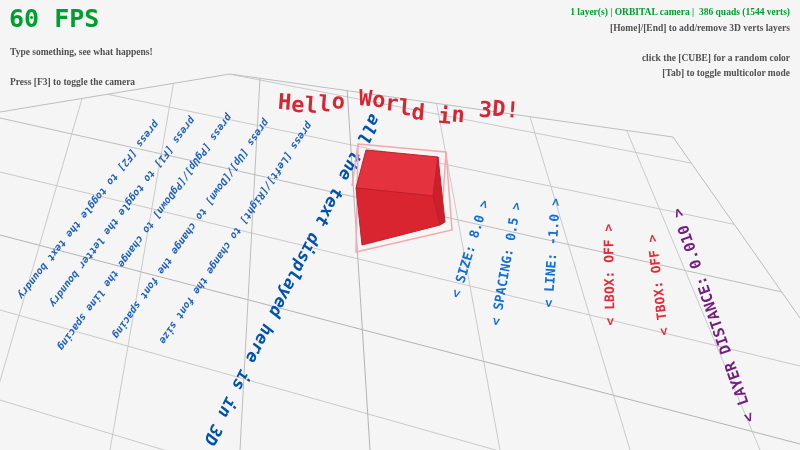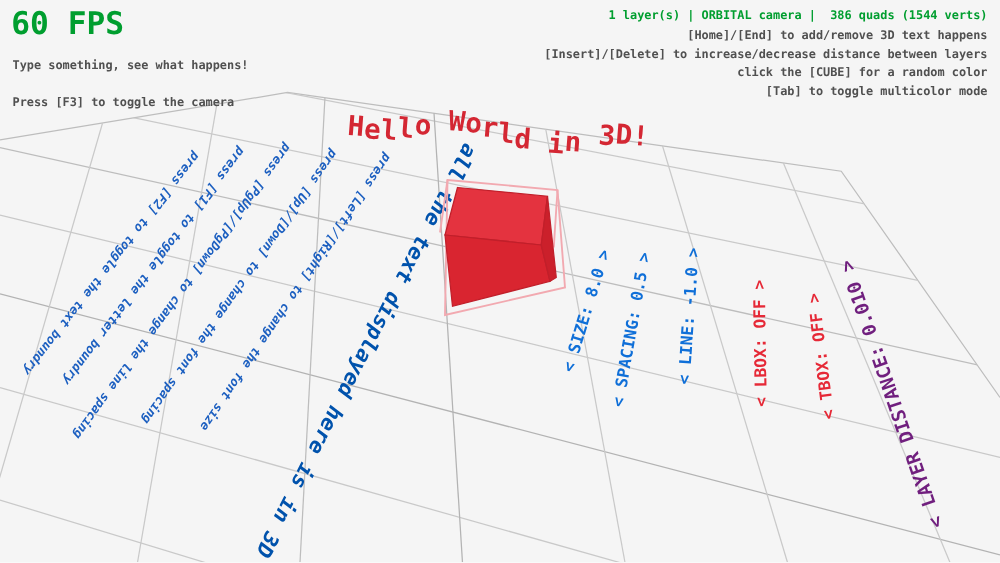--- a/index.html
+++ b/index.html
@@ -10,21 +10,21 @@
   }
   .grid-svg{position:absolute;left:0;top:0;z-index:1;}
   .gtext{position:absolute;z-index:2;white-space:pre;font-weight:700;transform-origin:0 50%;}
   .help3d{color:#1c5fc0;font-size:10px;letter-spacing:0px;}
   .main3d{color:#0052ac;font-size:17px;}
   .param{font-size:13px;}
   .cube-svg{position:absolute;left:0;top:0;z-index:3;}
   .wave{position:absolute;left:278px;top:94px;z-index:4;color:#d42733;
         font-size:22px;font-weight:700;transform:rotate(4.5deg);white-space:pre;}
   .wave span{display:inline-block;width:13.4px;}
-  .hud{position:absolute;z-index:10;color:#505050;font-size:9.5px;font-weight:700;white-space:pre;}
+  .hud{position:absolute;z-index:10;color:#505050;font-size:9.5px;font-weight:700;white-space:pre;font-family:Liberation Serif, serif;}
   .hud.green{color:#009e2f;}
   .fps{position:absolute;left:9px;top:4px;z-index:10;color:#009e2f;
        font-size:25px;font-weight:700;letter-spacing:0px;text-align:center;}
   .right{right:10px;text-align:right;}
 </style>
 </head>
 <body>
 
 <div class="stage">
 
@@ -87,17 +87,16 @@
     <polygon points="433,196 440,225 445,222 438,157" fill="#cb202b" stroke="#c11f2a" stroke-width="1"></polygon>
   </svg>
 
   <div class="wave"><span style="transform: translateY(4.3px);">H</span><span style="transform: translateY(5.9px);">e</span><span style="transform: translateY(5.4px);">l</span><span style="transform: translateY(2.8px);">l</span><span style="transform: translateY(-0.8px);">o</span><span style="transform: translateY(-4.1px);"> </span><span style="transform: translateY(-5.9px);">W</span><span style="transform: translateY(-5.5px);">o</span><span style="transform: translateY(-3px);">r</span><span style="transform: translateY(0.6px);">l</span><span style="transform: translateY(3.9px);">d</span><span style="transform: translateY(5.8px);"> </span><span style="transform: translateY(5.6px);">i</span><span style="transform: translateY(3.2px);">n</span><span style="transform: translateY(-0.3px);"> </span><span style="transform: translateY(-3.8px);">3</span><span style="transform: translateY(-5.8px);">D</span><span style="transform: translateY(-5.6px);">!</span></div>
 
   <div class="fps">60 FPS</div>
   <div class="hud" style="left:10px;top:47px;text-align:right;">Type something, see what happens!</div>
   <div class="hud" style="left:10px;top:77px;">Press [F3] to toggle the camera</div>
 
   <div class="hud green right" style="top:7px;">1 layer(s) | ORBITAL camera |  386 quads (1544 verts)</div>
-  <div class="hud right" style="top:23px;">[Home]/[End] to add/remove 3D text happens</div>
-  <div class="hud right" style="top:38px;">[Insert]/[Delete] to increase/decrease distance between layers</div>
+  <div class="hud right" style="top:23px;">[Home]/[End] to add/remove 3D verts layers</div>
   <div class="hud right" style="top:68px;">[Tab] to toggle multicolor mode</div>
   <div class="hud right" style="top:53px;">click the [CUBE] for a random color</div>
 </div>
 
 </body></html>

